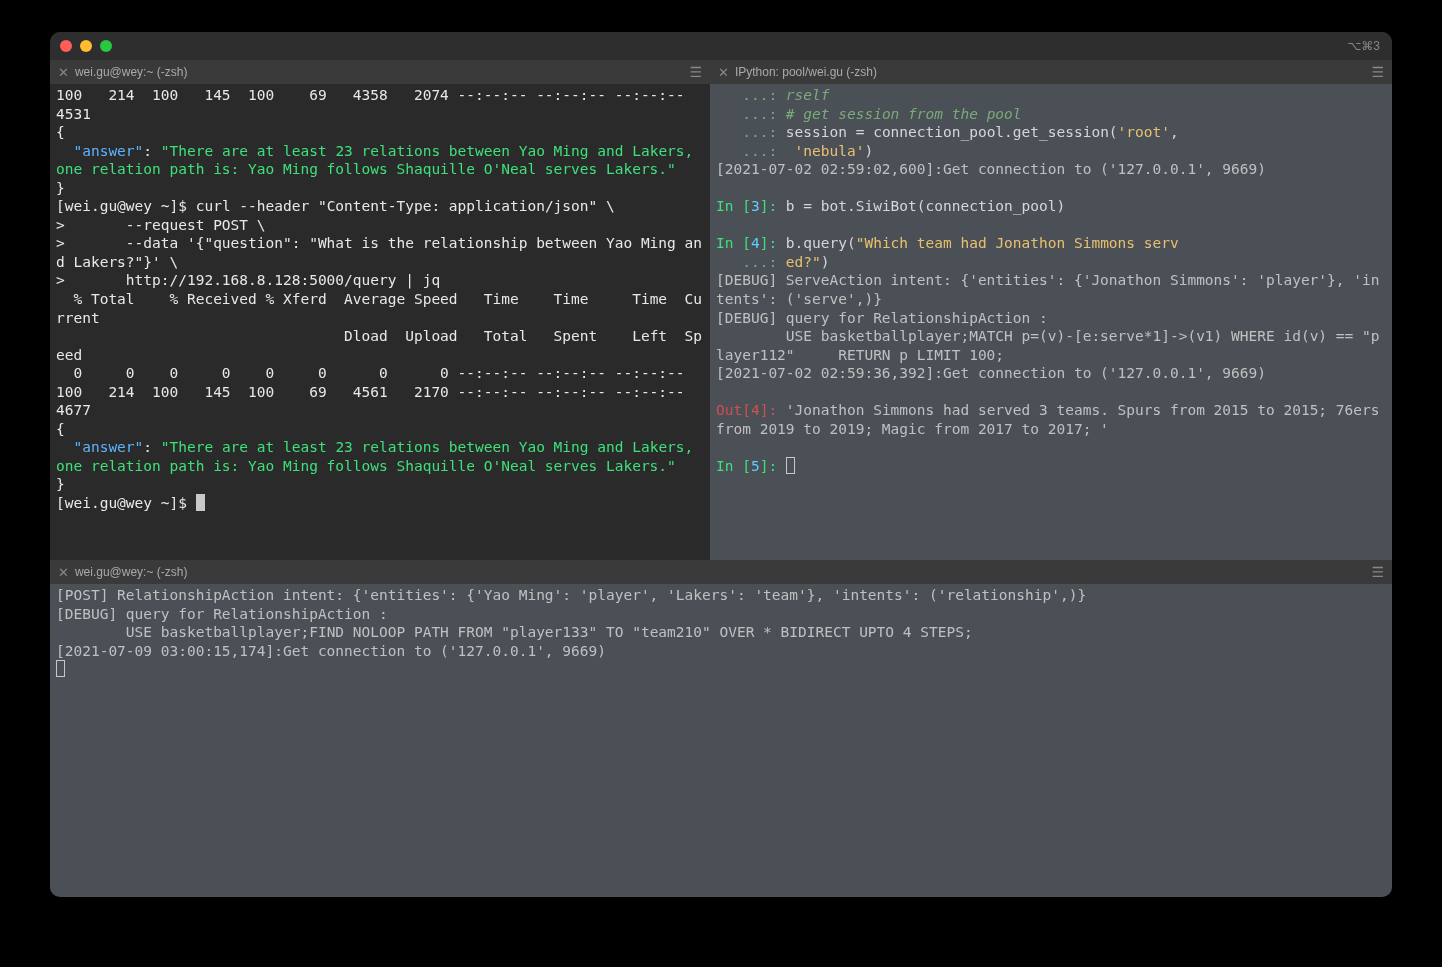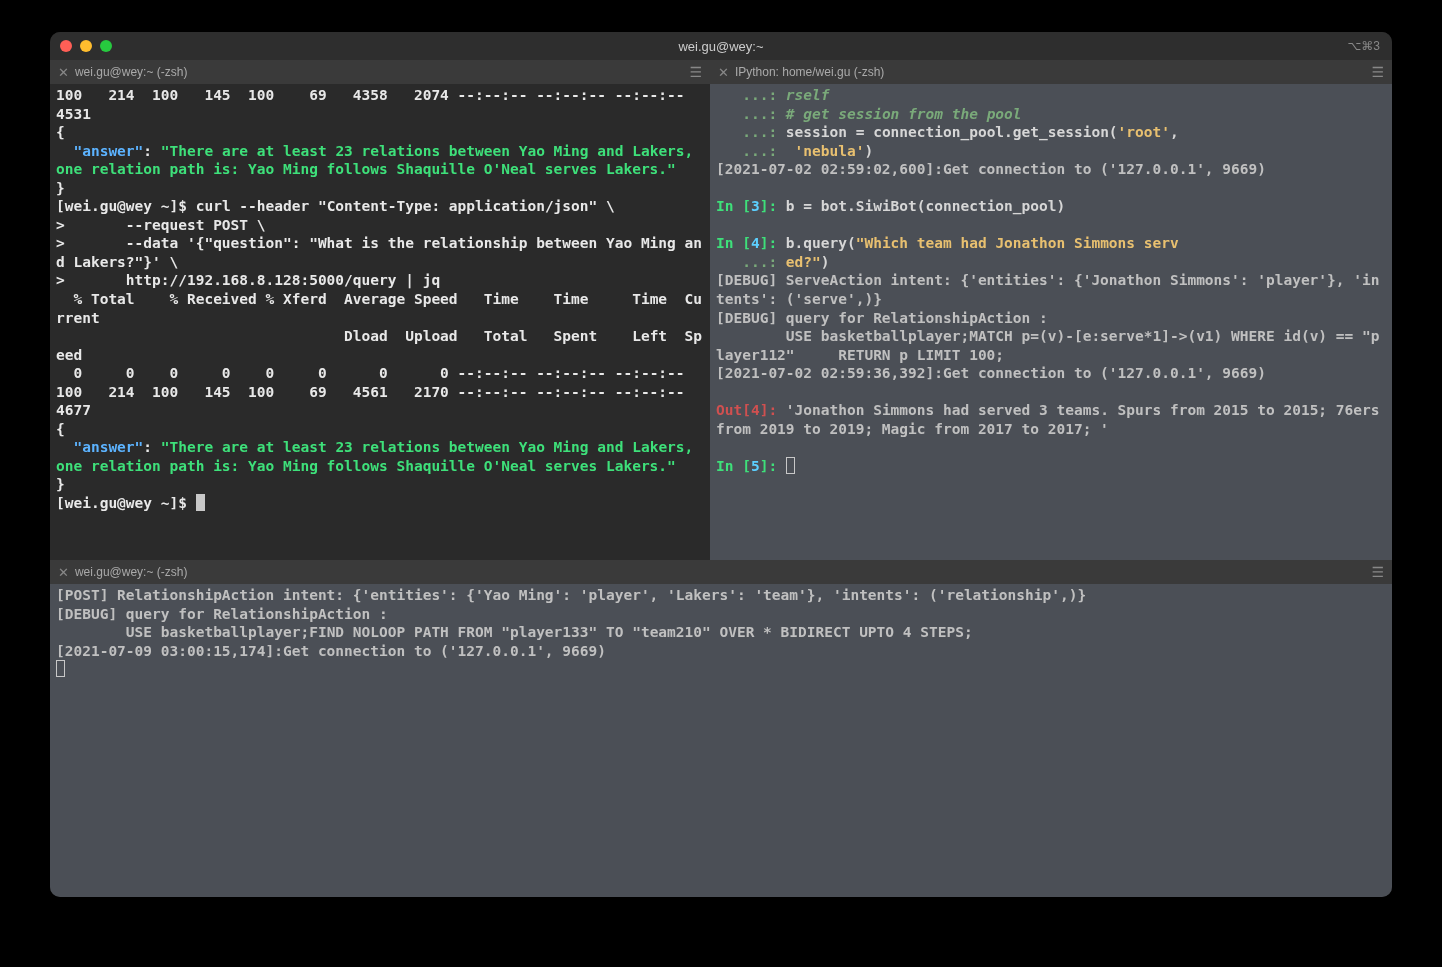--- a/index.html
+++ b/index.html
@@ -80,21 +80,21 @@
   .tab-left { display: flex; align-items: center; gap: 6px; }
   .tab-close { color: #888; font-size: 13px; }
   .tab-menu { color: #888; font-size: 14px; }
   .term {
     flex: 1;
     padding: 2px 6px;
     white-space: pre-wrap;
     word-break: break-all;
     line-height: 1.28;
     overflow: hidden;
-    font-weight: bold;
+    font-weight: normal;
   }
   .pane-left .term { color: #e8e8e8; }
   .pane-right .term, .pane-bottom .term { color: #d6d6d6; }
   .c-white { color: #e8e8e8; }
   .c-key { color: #5cb3ff; }
   .c-str { color: #3ee07a; }
   .c-prompt-in { color: #3ee07a; }
   .c-num { color: #5cd0ff; }
   .c-ipydots { color: #7aaa7a; }
   .c-comment { color: #7aaa7a; font-style: italic; }
@@ -121,21 +121,20 @@
 <body>
 
 <div class="window">
 
   <div class="titlebar">
     <div class="traffic-lights">
       <div class="traffic-light tl-close"></div>
       <div class="traffic-light tl-min"></div>
       <div class="traffic-light tl-max"></div>
     </div>
-    <div class="window-title">wei.gu@wey:~</div>
     <div class="window-meta">⌥⌘3</div>
   </div>
 
   <div class="panes-top">
 
     <div class="pane pane-left">
       <div class="tabbar">
         <div class="tab-left">
           <span class="tab-close">✕</span>
           <span>wei.gu@wey:~ (-zsh)</span>
@@ -157,21 +156,21 @@
 <span class="c-white">{</span>
   <span class="c-key">"answer"</span><span class="c-white">: </span><span class="c-str">"There are at least 23 relations between Yao Ming and Lakers, one relation path is: Yao Ming follows Shaquille O'Neal serves Lakers."</span>
 <span class="c-white">}</span>
 <span class="c-white">[wei.gu@wey ~]$ </span><span class="cursor"></span></div>
     </div>
 
     <div class="pane pane-right">
       <div class="tabbar">
         <div class="tab-left">
           <span class="tab-close">✕</span>
-          <span>IPython: home/wei.gu (-zsh)</span>
+          <span>IPython: pool/wei.gu (-zsh)</span>
         </div>
         <span class="tab-menu">☰</span>
       </div>
       <div class="term"><span class="c-ipydots">   ...: </span><span class="c-comment">rself</span>
 <span class="c-ipydots">   ...: </span><span class="c-comment"># get session from the pool</span>
 <span class="c-ipydots">   ...: </span><span class="c-ident">session = connection_pool.get_session(</span><span class="c-pystr">'root'</span><span class="c-ident">,</span>
 <span class="c-ipydots">   ...: </span><span class="c-pystr"> 'nebula'</span><span class="c-ident">)</span>
 <span class="c-grey">[2021-07-02 02:59:02,600]:Get connection to ('127.0.0.1', 9669)</span>
 
 <span class="c-prompt-in">In [</span><span class="c-num">3</span><span class="c-prompt-in">]: </span><span class="c-ident">b = bot.SiwiBot(connection_pool)</span>

